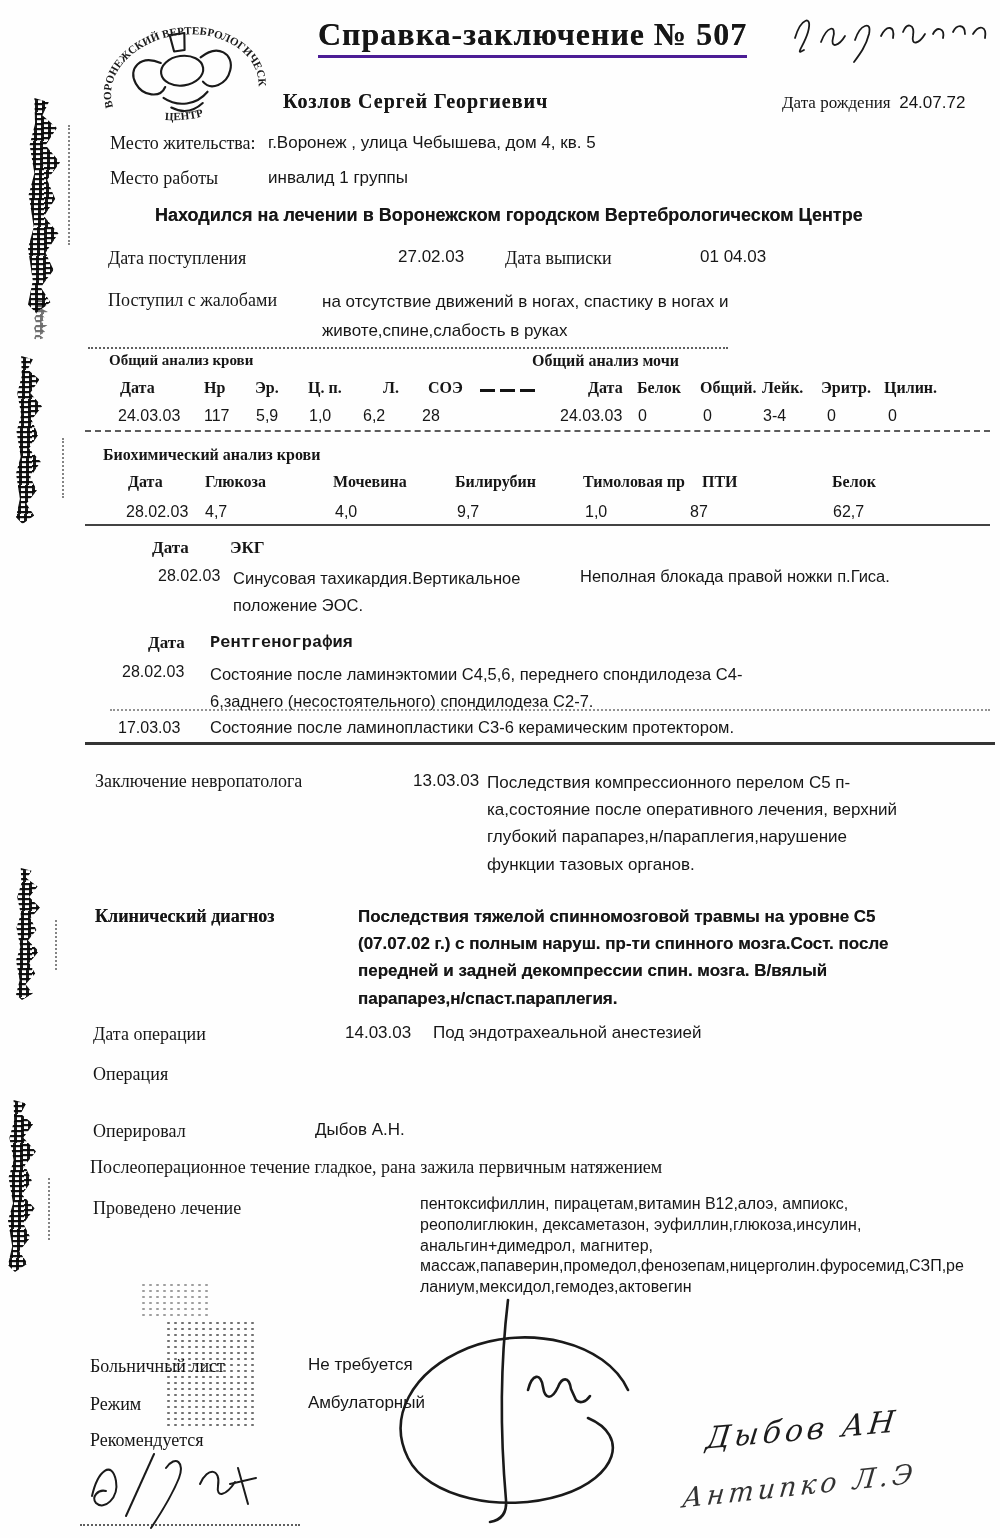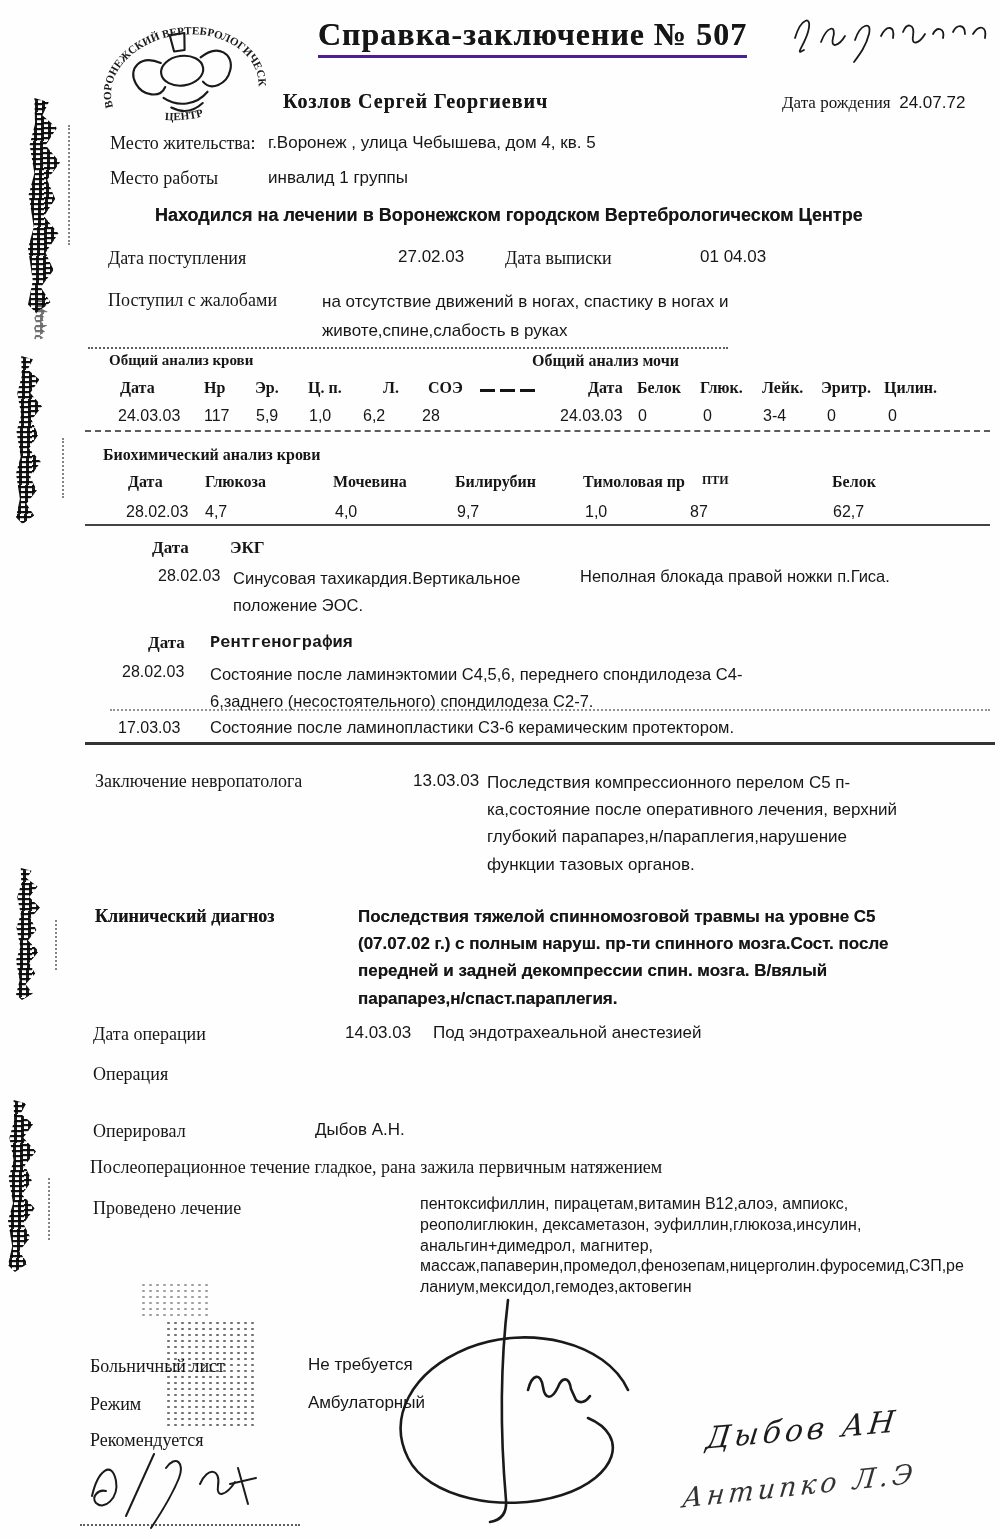--- a/index.html
+++ b/index.html
@@ -123,42 +123,42 @@
 
   <div class="t sans" style="left:118px; top:407px; font-size:16px;">24.03.03</div>
   <div class="t sans" style="left:204px; top:407px; font-size:16px;">117</div>
   <div class="t sans" style="left:256px; top:407px; font-size:16px;">5,9</div>
   <div class="t sans" style="left:309px; top:407px; font-size:16px;">1,0</div>
   <div class="t sans" style="left:363px; top:407px; font-size:16px;">6,2</div>
   <div class="t sans" style="left:422px; top:407px; font-size:16px;">28</div>
 
   <div class="t b" style="left:588px; top:379px; font-size:16px;">Дата</div>
   <div class="t b" style="left:637px; top:379px; font-size:16px;">Белок</div>
-  <div class="t b" style="left:700px; top:379px; font-size:16px;">Глюк.</div>
+  <div class="t b" style="left:700px; top:379px; font-size:16px;">Общий.</div>
   <div class="t b" style="left:762px; top:379px; font-size:16px;">Лейк.</div>
   <div class="t b" style="left:821px; top:379px; font-size:16px;">Эритр.</div>
   <div class="t b" style="left:884px; top:379px; font-size:16px;">Цилин.</div>
 
   <div class="t sans" style="left:560px; top:407px; font-size:16px;">24.03.03</div>
   <div class="t sans" style="left:638px; top:407px; font-size:16px;">0</div>
   <div class="t sans" style="left:703px; top:407px; font-size:16px;">0</div>
   <div class="t sans" style="left:763px; top:407px; font-size:16px;">3-4</div>
   <div class="t sans" style="left:827px; top:407px; font-size:16px;">0</div>
   <div class="t sans" style="left:888px; top:407px; font-size:16px;">0</div>
 
   <div class="line dashed" style="left:85px; top:430px; width:905px;"></div>
 
   <div class="t b" style="left:103px; top:446px; font-size:16px;">Биохимический анализ крови</div>
 
   <div class="t b" style="left:128px; top:473px; font-size:16px;">Дата</div>
   <div class="t b" style="left:205px; top:473px; font-size:16px;">Глюкоза</div>
   <div class="t b" style="left:333px; top:473px; font-size:16px;">Мочевина</div>
   <div class="t b" style="left:455px; top:473px; font-size:16px;">Билирубин</div>
   <div class="t b" style="left:583px; top:473px; font-size:16px;">Тимоловая пр</div>
-  <div class="t b" style="left:702px; top:473px; font-size:12px;">ПТИ</div>
+  <div class="t b" style="left:702px; top:473px; font-size:16px;">ПТИ</div>
   <div class="t b" style="left:832px; top:473px; font-size:16px;">Белок</div>
 
   <div class="t sans" style="left:126px; top:503px; font-size:16px;">28.02.03</div>
   <div class="t sans" style="left:205px; top:503px; font-size:16px;">4,7</div>
   <div class="t sans" style="left:335px; top:503px; font-size:16px;">4,0</div>
   <div class="t sans" style="left:457px; top:503px; font-size:16px;">9,7</div>
   <div class="t sans" style="left:585px; top:503px; font-size:16px;">1,0</div>
   <div class="t sans" style="left:690px; top:503px; font-size:16px;">87</div>
   <div class="t sans" style="left:833px; top:503px; font-size:16px;">62,7</div>
 

